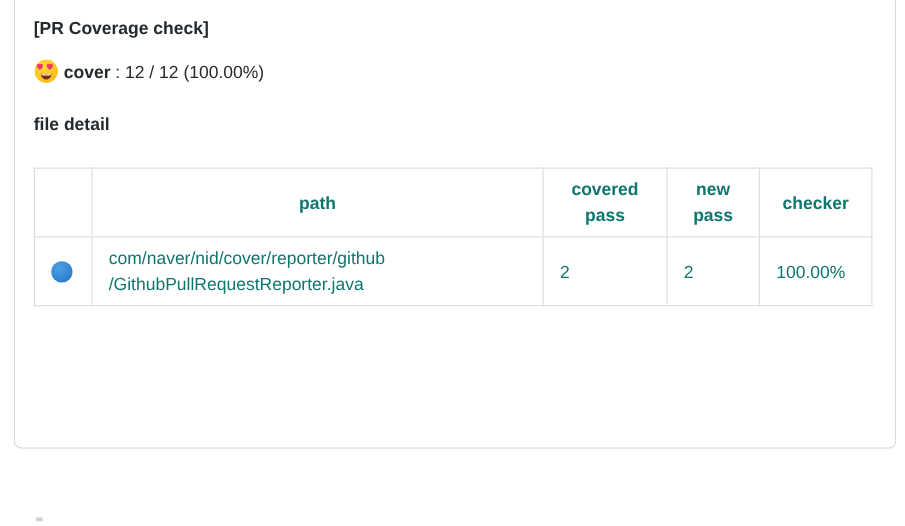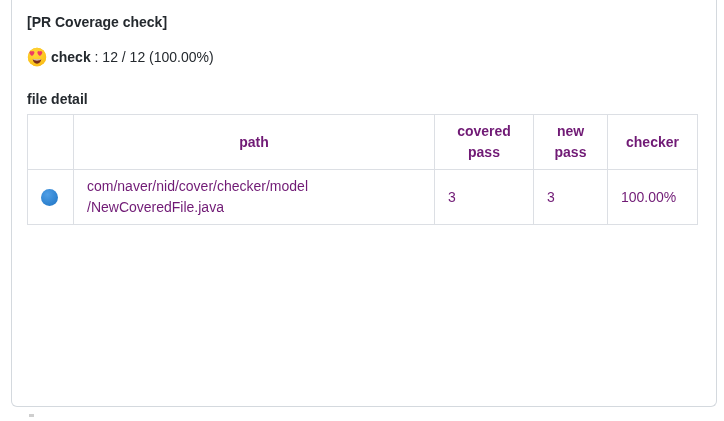--- a/index.html
+++ b/index.html
@@ -8,21 +8,21 @@
     background: #ffffff;
     font-family: "Liberation Sans", sans-serif;
     font-size: 14px;
     color: #24292e;
     overflow: hidden;
     position: relative;
   }
   .comment-body {
     position: absolute;
     left: 11px; top: 0;
-    width: 706px; height: 407px;
+    width: 706px; height: 359px;
     border: 1px solid #d4d9de;
     border-top: none;
     border-radius: 0 0 6px 6px;
     padding: 12px 15px 9px 15px;
     background: #ffffff;
   }
   .report-title {
     font-weight: 700;
     line-height: 21px;
     margin-bottom: 12px;
@@ -35,28 +35,28 @@
   .emoji {
     display: inline-block;
     width: 20px; height: 20px;
     vertical-align: -5px;
     margin-right: 4px;
   }
   .status-label { font-weight: 700; }
   .section-title {
     font-weight: 700;
     line-height: 21px;
-    margin-bottom: 4px;
+    margin-bottom: 24px;
   }
   table.coverage {
     border-collapse: collapse;
     table-layout: fixed;
     width: 670px;
     line-height: 21px;
-    color: #701a75;
+    color: #0f766e;
     padding-left: 34px;
   }
   table.coverage th, table.coverage td {
     border: 1px solid #dcdfe4;
     padding: 6px 13px;
     vertical-align: middle;
   }
   table.coverage th {
     font-weight: 700;
     text-align: center;
@@ -96,21 +96,21 @@
               <stop offset="70%" stop-color="#fcc21b"></stop>
               <stop offset="100%" stop-color="#f0a822"></stop>
             </radialGradient>
           </defs>
           <g fill="#ee3b63">
             <path transform="translate(2.2,4.2) scale(0.56)" d="M12 21s-8-4.8-8-11a4.5 4.5 0 0 1 8-2.8A4.5 4.5 0 0 1 20 10c0 6.2-8 11-8 11z"></path>
             <path transform="translate(16.4,4.2) scale(0.56)" d="M12 21s-8-4.8-8-11a4.5 4.5 0 0 1 8-2.8A4.5 4.5 0 0 1 20 10c0 6.2-8 11-8 11z"></path>
           </g>
           <path d="M18 22.5c-4.6 0-7.6-.9-7.6-.9 0 4.6 3.2 8.4 7.6 8.4s7.6-3.8 7.6-8.4c0 0-3 .9-7.6.9z" fill="#7a2c17"></path>
           <path d="M11.2 22c2 .5 4.4.7 6.8.7s4.8-.2 6.8-.7l-.3 1.6c-2 .5-4.2.6-6.5.6s-4.5-.1-6.5-.6z" fill="#ffffff"></path>
-        </svg></span><span class="status-label">check</span><span> : 12 / 12 (100.00%)</span></div>
+        </svg></span><span class="status-label">cover</span><span> : 12 / 12 (100.00%)</span></div>
 
   <div class="section-title">file detail</div>
 
   <table class="coverage">
     <colgroup>
       <col style="width:46px">
         <col style="width:361px">
         <col style="width:99px">
         <col style="width:74px">
         <col style="width:90px">
@@ -120,23 +120,23 @@
         <th></th>
         <th>path</th>
         <th>covered pass</th>
         <th>new pass</th>
         <th>checker</th>
       </tr>
     </thead>
     <tbody>
       <tr>
         <td class="icon-cell"><span class="blue-circle"></span></td>
-        <td class="path-cell">com​/naver​/nid​/cover​/checker​/model​/NewCoveredFile.java</td>
-        <td>3</td>
-        <td>3</td>
+        <td class="path-cell">com​/naver​/nid​/cover​/reporter​/github​/GithubPullRequestReporter.java</td>
+        <td>2</td>
+        <td>2</td>
         <td>100.00%</td>
       </tr>
     </tbody>
   </table>
 
 </div>
 
 <div class="stray-pixel"></div>
 
 </body></html>

